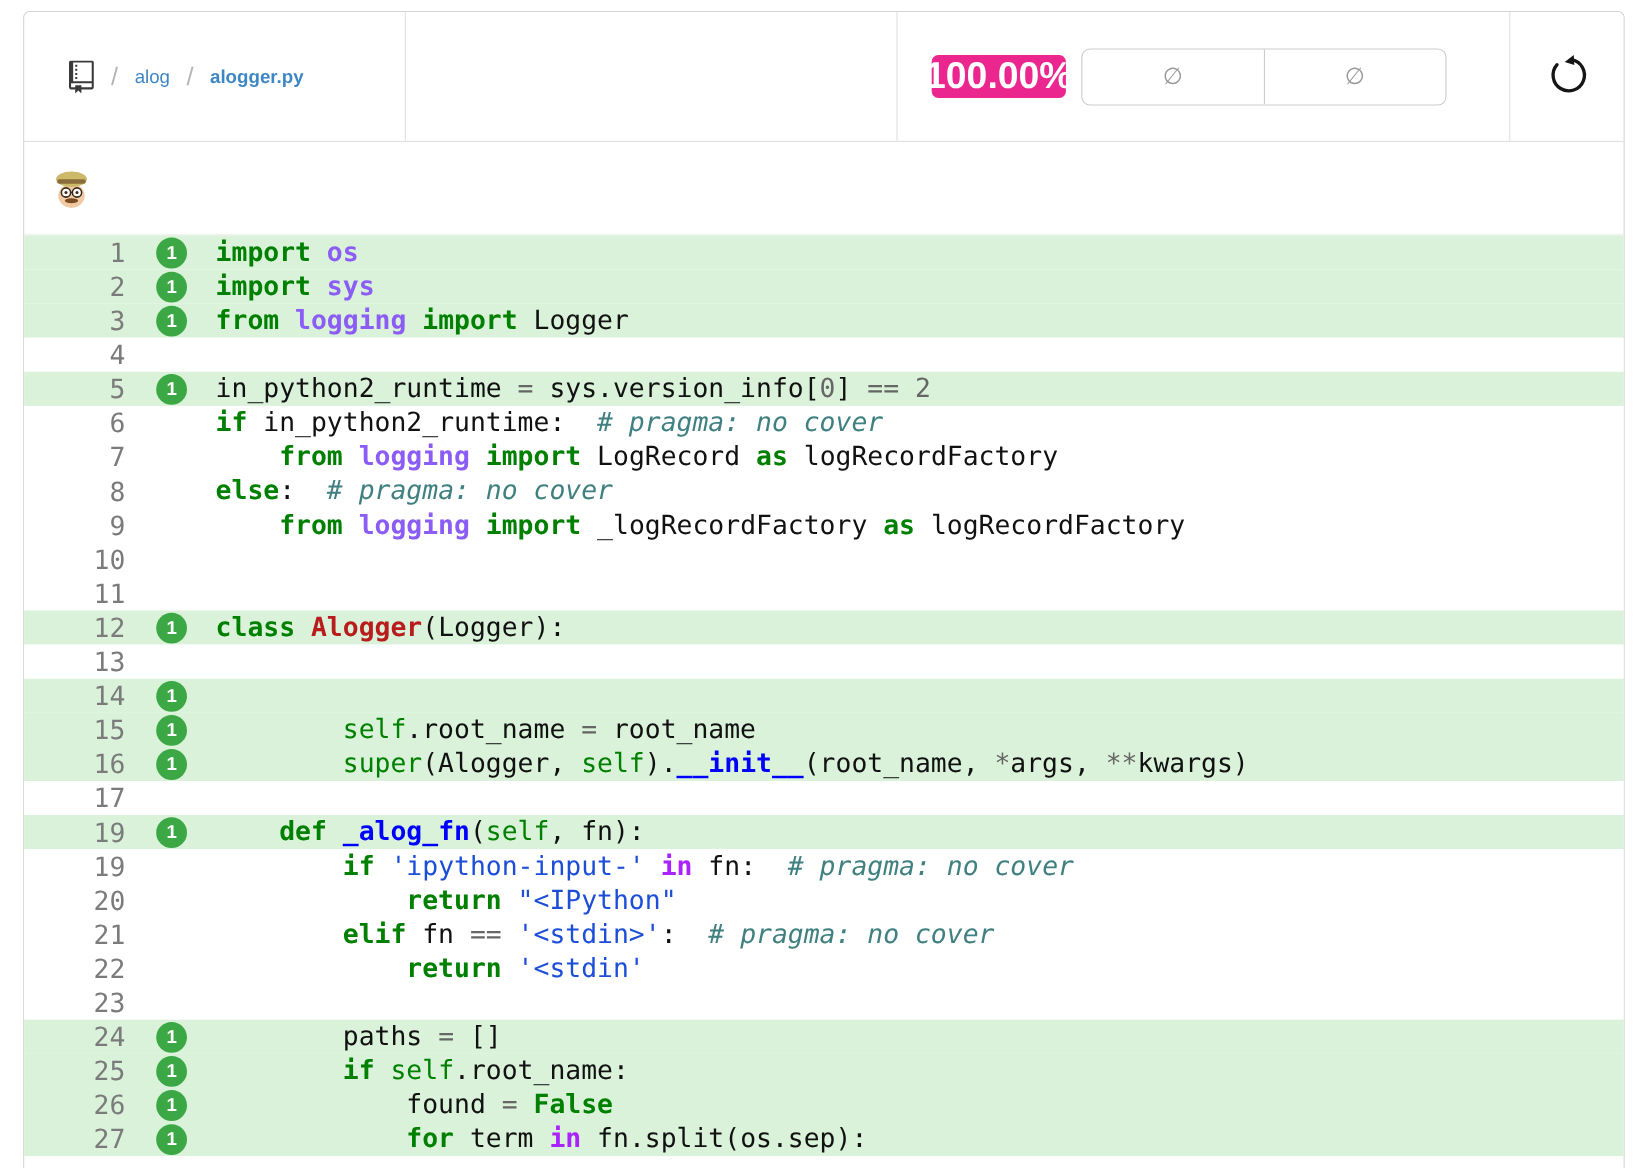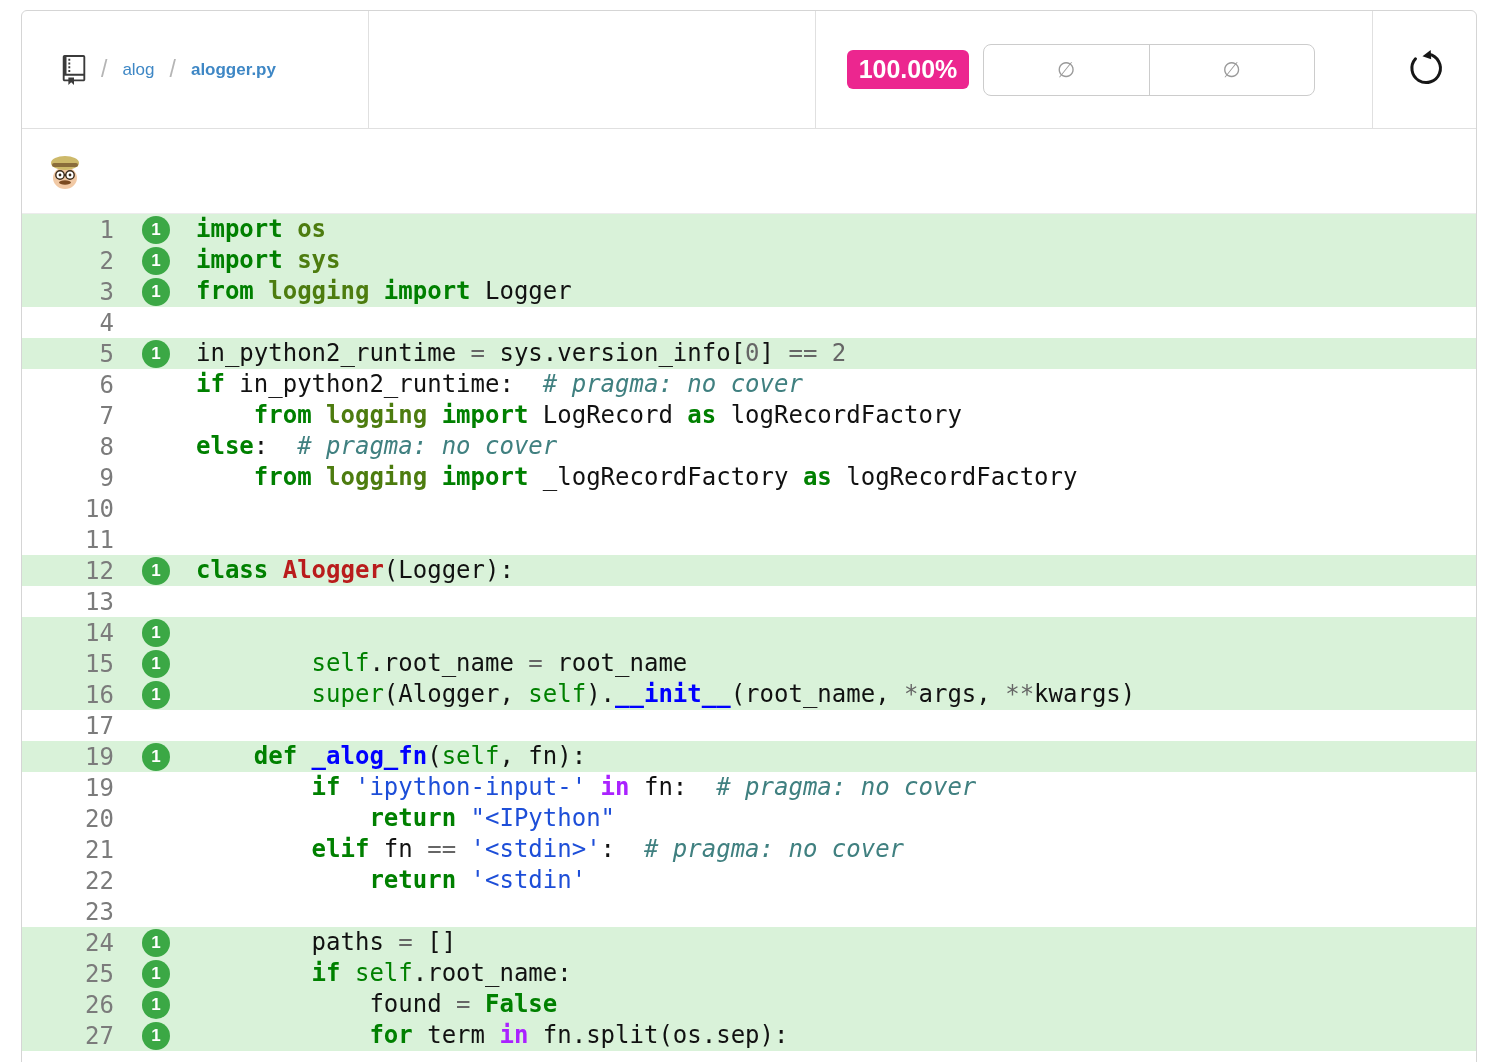--- a/index.html
+++ b/index.html
@@ -40,21 +40,21 @@
   .crumb { display: flex; align-items: center; gap: 15px; white-space: nowrap; }
   .book-icon svg { display: block; }
   .crumb-sep { color: #b5b5b5; font-size: 23px; }
   .crumb-link { color: var(--link_blue, #3e87c5); font-size: 17px; text-decoration: none; }
   .crumb-file { font-weight: bold; }
 
   .badge-pink {
     width: 122px; height: 39px;
     background: var(--accent_pink, #ec268f);
     color: #ffffff;
-    font-size: 25px; font-weight: bold;
+    font-size: 34px; font-weight: bold;
     border-radius: 6px;
     display: flex; align-items: center; justify-content: center;
   }
   .badge-group {
     display: flex;
     width: 332px; height: 52px;
     margin-left: 14px;
     border: 1px solid #cccccc;
     border-radius: 8px;
     background: #ffffff;
@@ -125,21 +125,21 @@
     padding-left: 10px;
     font-family: "DejaVu Sans Mono", monospace;
     font-size: 24px;
     line-height: 31px;
     white-space: pre;
     color: #111111;
   }
   
   .tok-p  { color: #111111; }
   .tok-k  { color: #008000; font-weight: bold; margin-top: 32px; }
-  .tok-nn { color: #4d7c0f; font-weight: bold; }
+  .tok-nn { color: #8b5cf6; font-weight: bold; }
   .tok-nc { color: #b91c1c; font-weight: bold; }
   .tok-nf { color: #0000ff; font-weight: bold; }
   .tok-s  { color: #1d4ed8; }
   .tok-c  { color: #408080; font-style: italic; }
   .tok-o  { color: #666666; }
   .tok-m  { color: #666666; }
   .tok-ow { color: #aa22ff; font-weight: bold; }
   .tok-bp { color: #008000; }
   .tok-nb { color: #008000; }
 </style>

